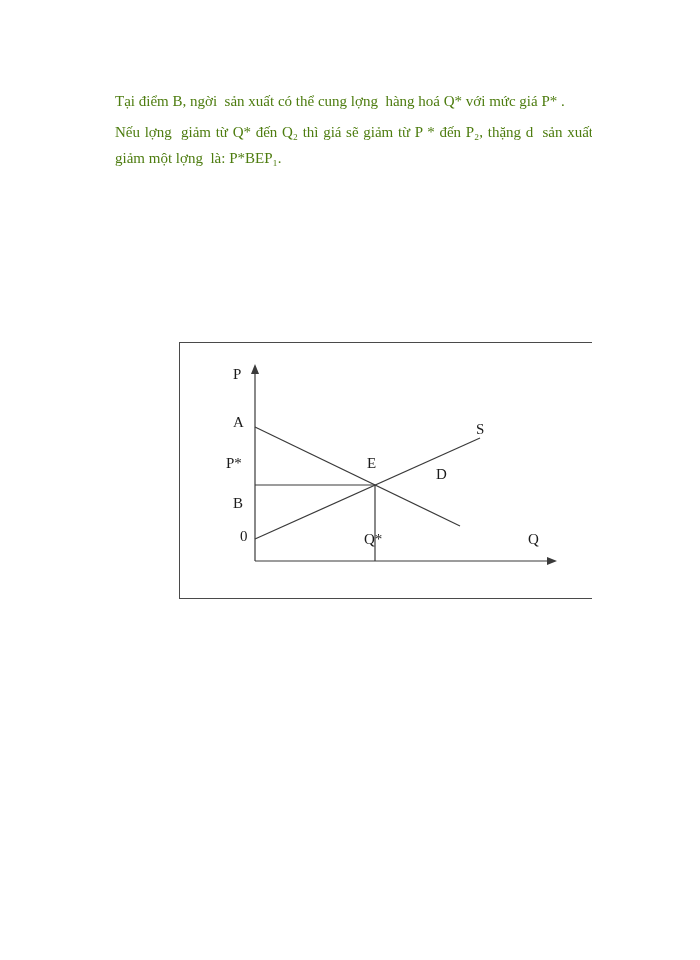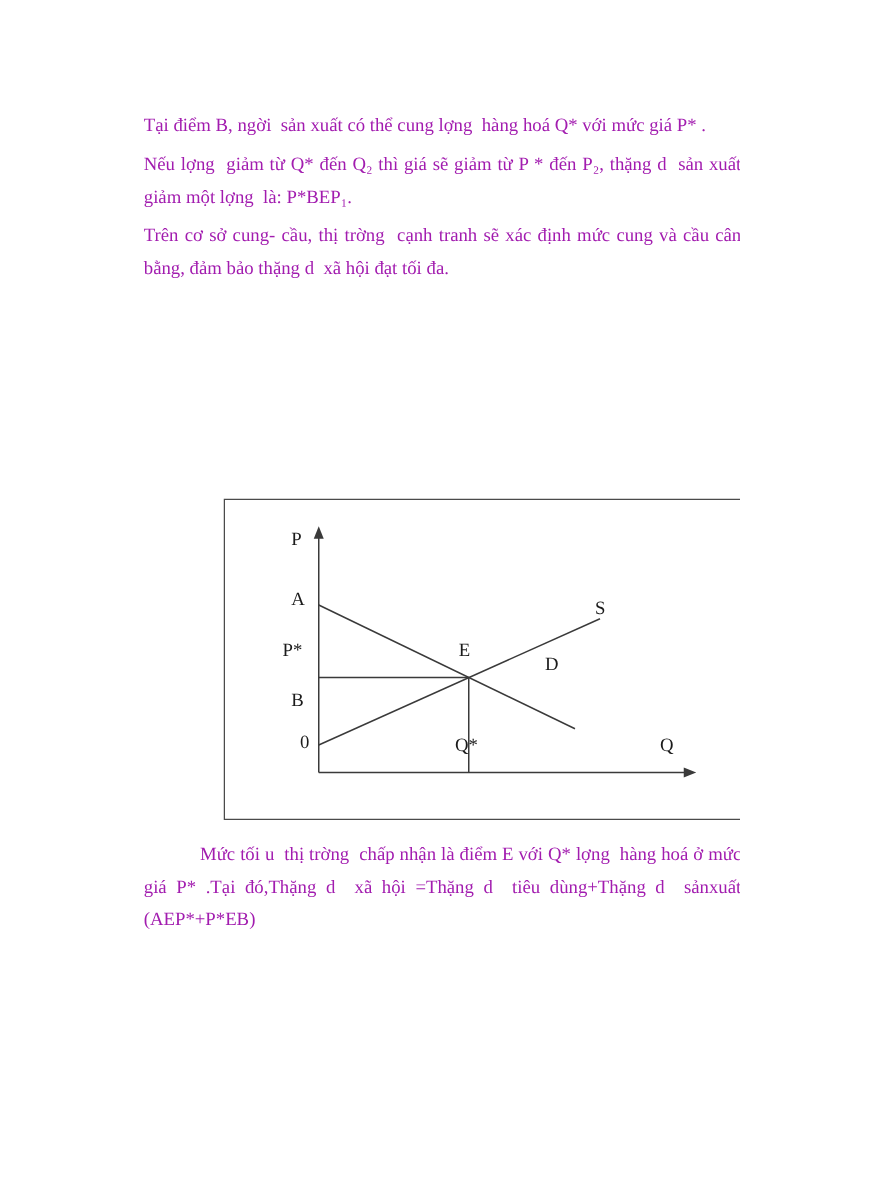--- a/index.html
+++ b/index.html
@@ -6,21 +6,21 @@
     margin: 0;
     padding: 0;
     background: #ffffff;
   }
   .page {
     position: relative;
     width: 592px;
     height: 960px;
     background: #ffffff;
     font-family: "Liberation Serif", "DejaVu Serif", serif;
-    color: #a21caf;
+    color: #4d7c0f;
     overflow: hidden;
   }
   .content {
     position: absolute;
     left: 115px;
     top: 88px;
     width: 478px;
   }
   .content p {
     font-size: 15px;
@@ -64,21 +64,20 @@
   }
 </style>
 </head>
 <body>
 
 <div class="page">
   <div class="content">
 
     <p>Tại điểm B, ngời&nbsp; sản xuất có thể cung lợng&nbsp; hàng hoá Q* với mức giá P* .</p>
     <p>Nếu lợng&nbsp; giảm từ Q* đến Q₂ thì giá sẽ giảm từ P * đến P₂, thặng d&nbsp; sản xuất giảm một lợng&nbsp; là: P*BEP₁.</p>
-    <p>Trên cơ sở cung- cầu, thị trờng&nbsp; cạnh tranh sẽ xác định mức cung và cầu cân bằng, đảm bảo thặng d&nbsp; xã hội đạt tối đa.</p>
 
     <div class="spacer"></div>
 
 
     <div class="figure-box">
       <svg viewBox="0 0 420 255">
 
         <line x1="75" y1="29" x2="75" y2="218"></line>
         <line x1="75" y1="218" x2="369" y2="218"></line>
         <polygon points="75,21 71,31 79,31"></polygon>
@@ -96,16 +95,15 @@
         <text x="53" y="165">B</text>
         <text x="60" y="198">0</text>
         <text x="187" y="125">E</text>
         <text x="296" y="91">S</text>
         <text x="256" y="136">D</text>
         <text x="184" y="201">Q*</text>
         <text x="348" y="201">Q</text>
       </svg>
     </div>
 
-    <p class="indent">Mức tối u&nbsp; thị trờng&nbsp; chấp nhận là điểm E với Q* lợng&nbsp; hàng hoá ở mức giá P* .Tại đó,Thặng d&nbsp; xã hội =Thặng d&nbsp; tiêu dùng+Thặng d&nbsp; sảnxuất (AEP*+P*EB)</p>
 
   </div>
 </div>
 
 </body></html>

